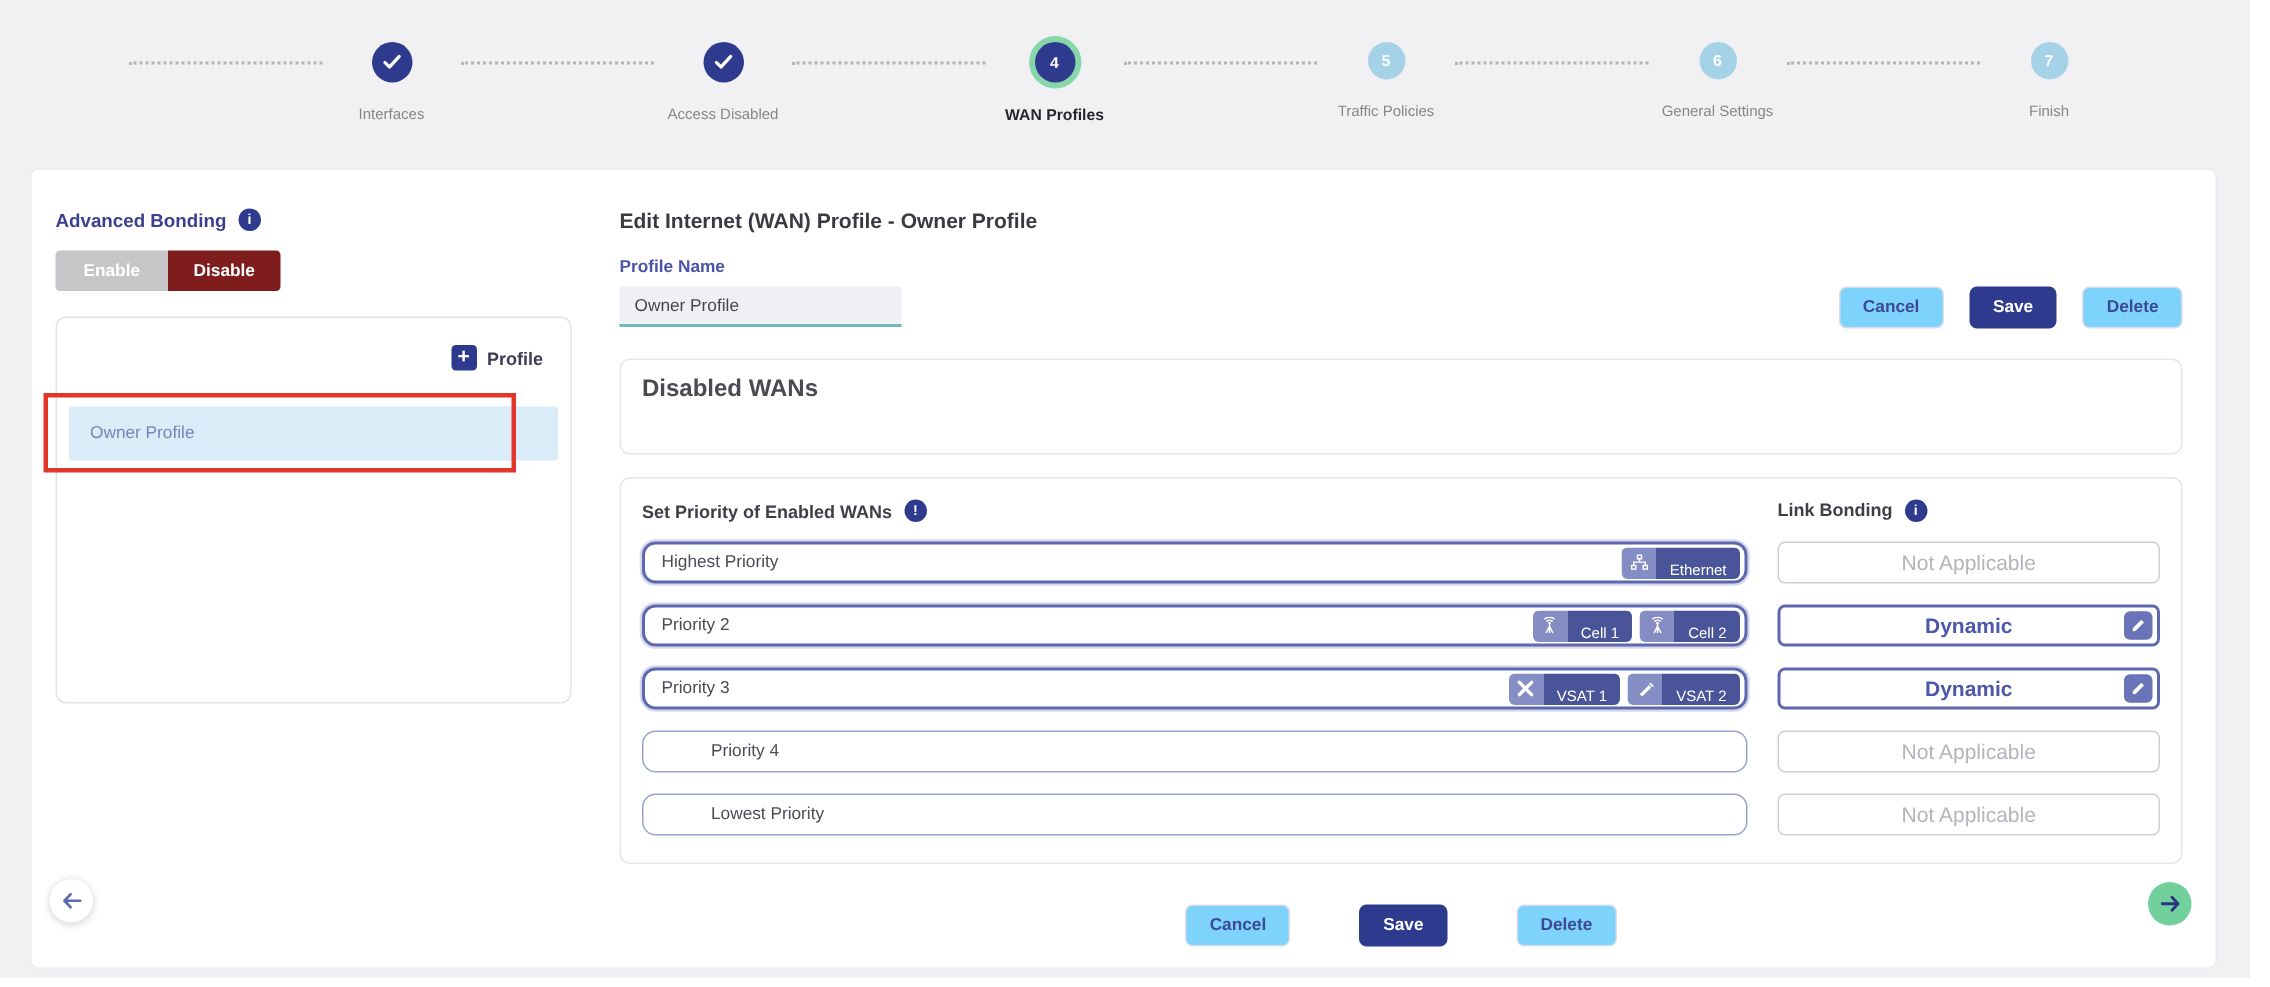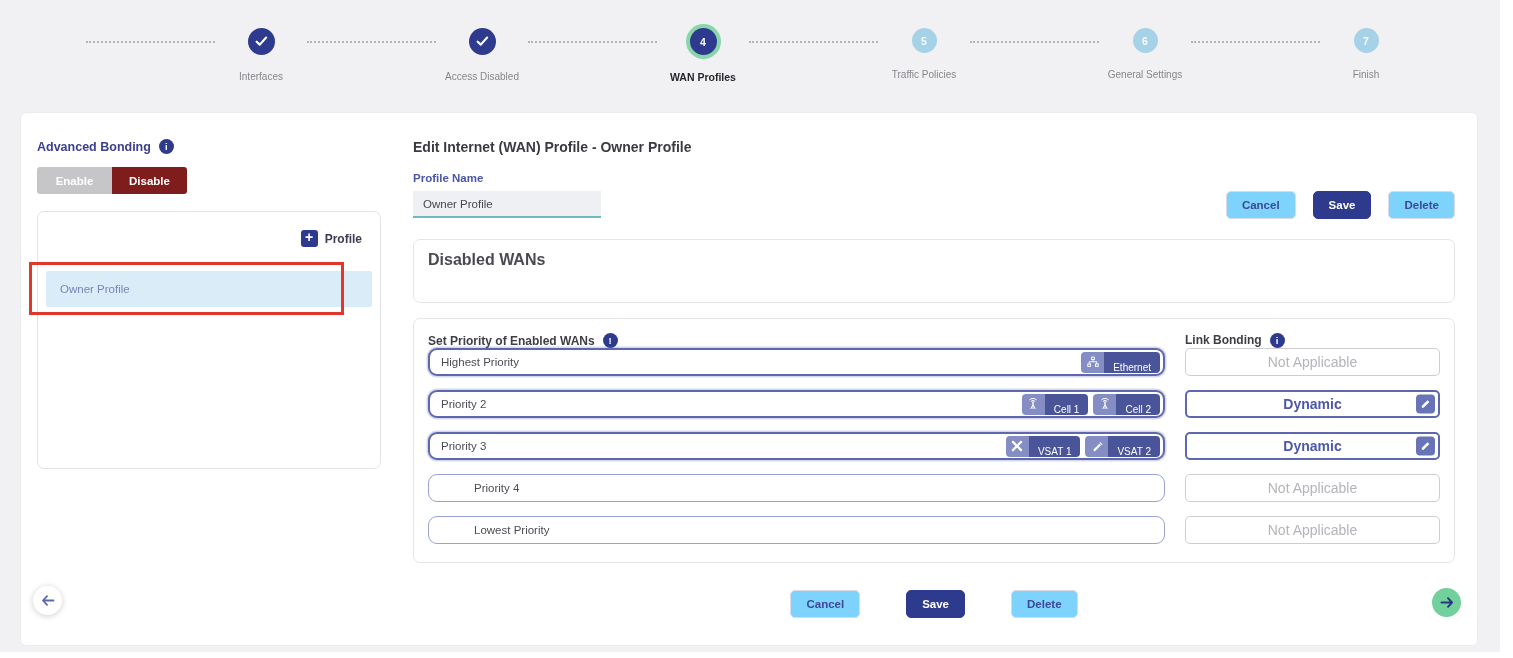--- a/index.html
+++ b/index.html
@@ -61,21 +61,21 @@
   .btn { height:28px; padding:0 15px; border-radius:5px; font-size:11.5px; font-weight:700;
     display:flex; align-items:center; cursor:pointer; }
   .btn.outline { background:#7dd3fc; border:1px solid #d9dbe8; color:#3d4896; }
   .btn.primary { background:#2e3a8d; border:1px solid #2e3a8d; color:#fff; }
   .dw-card { margin-top:20px; border:1px solid #e6e6ea; border-radius:7px; height:64px;
     padding:11px 14px; font-size:16px; font-weight:700; color:#4a4a52; }
   .prio-card { margin-top:15px; border:1px solid #e6e6ea; border-radius:7px; padding:14px 14px 18px; }
   .pc-header { display:flex; align-items:center; gap:20px; }
   .pc-title { flex:1; display:flex; align-items:center; gap:8px; font-size:12px; font-weight:700; color:#3e3e46; }
   .lb-title { width:255px; display:flex; align-items:flex-start; gap:8px; font-size:12px; font-weight:700; color:#3e3e46; }
-  .prio-rows { display:flex; flex-direction:column; gap:14px;justify-content:center; }
+  .prio-rows { margin-top:13px; display:flex; flex-direction:column; gap:14px;justify-content:center; }
   .prio-row { display:flex; gap:20px; align-items:center; }
   .prio-box { flex:1; height:28px; border:2px solid #5d68ae; border-radius:9px; display:flex;
     align-items:center; padding:0 3px 0 11px; background:#fff;
     box-shadow:0 0 0 1.5px rgba(93,104,174,.25); cursor:grab; }
   .prio-box.empty { border:1.5px solid #9aa2d2; box-shadow:none;padding-left:45px; }
   .prio-label { font-size:11.5px; color:#4c4c54; }
   .tags { margin-left:auto; display:flex; gap:5px; }
   .tag { height:21px; border-radius:4px; overflow:hidden; display:flex; cursor:grab; }
   .tag .ticon { width:23px; background:#848dc4; display:flex; align-items:center; justify-content:center; }
   .tag .ticon svg { width:12px; height:12px; }

